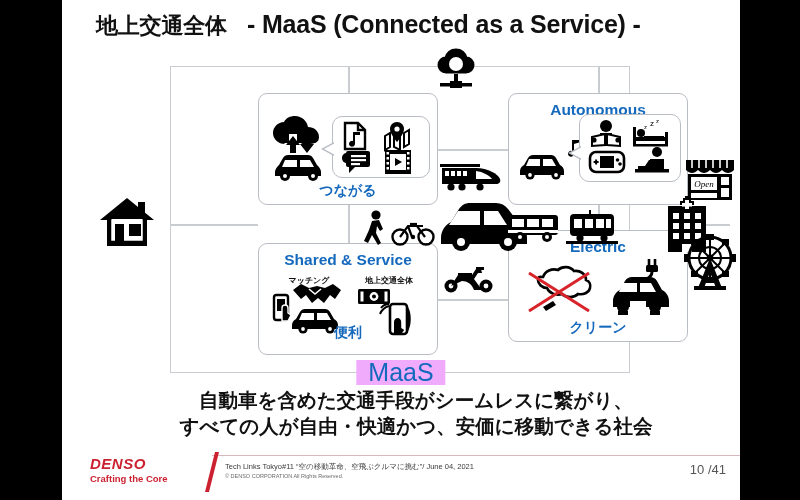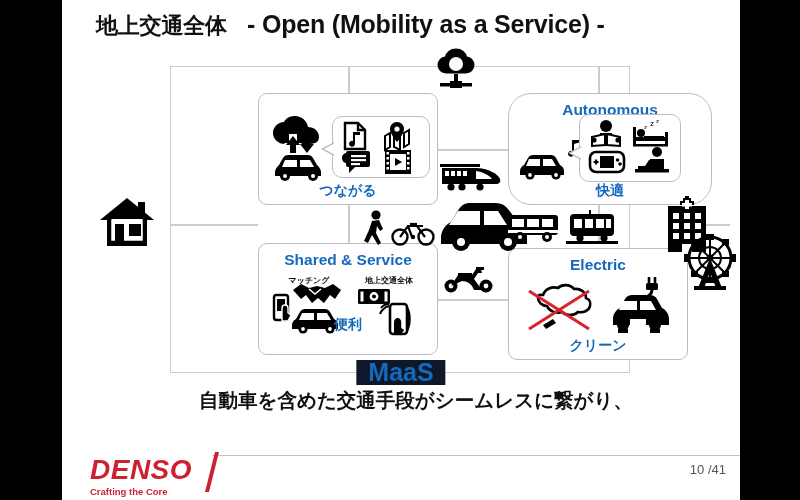--- a/index.html
+++ b/index.html
@@ -45,58 +45,58 @@
   .card-foot{
     position:absolute;left:0;right:0;text-align:center;
     color:#1569bd;font-weight:bold;font-size:14px;white-space:nowrap;
   }
   .sub-label{
     position:absolute;color:#111;font-size:8px;font-weight:bold;
     white-space:nowrap;text-align:center;
   }
 
   #card-connected{left:196px;top:41px;width:180px;height:112px;}
-  #card-autonomous{left:446px;top:41px;width:204px;height:112px;border-radius:23px;}
+  #card-autonomous{left:446px;top:41px;width:180px;height:112px;}
   #card-shared{left:196px;top:191px;width:180px;height:112px;}
-  #card-electric{left:446px;top:196px;width:180px;height:112px;}
+  #card-electric{left:446px;top:178px;width:180px;height:112px;}
 
   
   .bubble{
     position:absolute;background:#fff;border:1.5px solid #b9bdc4;
     border-radius:10px;box-sizing:border-box;
   }
   .bubble-tail{
     position:absolute;width:0;height:0;
     border-top:7px solid transparent;border-bottom:7px solid transparent;
   }
 
   
   #maas-label{
     position:absolute;left:50%;transform:translateX(-50%);
-    top:308px;background:#0f172a;padding:0 12px;
-    color:#1569bd;font-weight:bold;font-size:25px;line-height:1;
+    top:308px;background:#f0abfc;padding:0 12px;
+    color:#1569bd;font-weight:normal;font-size:25px;line-height:1;
     white-space:nowrap;
   }
 
   
   #caption{
     position:absolute;left:0;top:388px;width:708px;text-align:center;
     color:#111;font-weight:bold;font-size:19.5px;line-height:1.32;
   }
   #caption div{white-space:nowrap;}
 
   
   #footer-rule{
     position:absolute;left:150px;top:455px;width:528px;height:1px;
     background:#d8b8bd;
   }
   #denso-logo{position:absolute;left:28px;top:456px;width:110px;}
   #denso-word{
     font-family:"Liberation Sans",sans-serif;font-style:italic;font-weight:bold;
-    font-size:28px;color:#cc2131;letter-spacing:0.5px;line-height:1;
+    font-size:15px;color:#cc2131;letter-spacing:0.5px;line-height:1;
   }
   #denso-tag{
     font-size:9.5px;color:#cc2131;font-weight:bold;margin-top:3px;line-height:1;
   }
   #denso-slash{
     position:absolute;left:148px;top:452px;width:4px;height:40px;
     background:#cc2131;transform:skewX(-14deg);
   }
   #footer-text{position:absolute;left:163px;top:462px;width:430px;}
   #footer-line1{font-size:7.5px;color:#3b3b3b;white-space:nowrap;line-height:1.3;}
@@ -111,21 +111,21 @@
 </style>
 </head>
 <body>
 
 <div id="slide-stage">
   <div id="slide">
 
     <div id="title">
       <span class="jp">地上交通全体</span>
       &nbsp;
-      <span class="en">- Open (Mobility as a Service) -</span>
+      <span class="en">- MaaS (Connected as a Service) -</span>
     </div>
 
     <div id="diagram">
 
       <div id="outer-frame"></div>
 
       <div class="conn v" style="left:286px;top:14px;height:27px;"></div>
       <div class="conn v" style="left:536px;top:14px;height:27px;"></div>
       <div class="conn h" style="left:376px;top:97px;width:70px;"></div>
       <div class="conn h" style="left:376px;top:247px;width:70px;"></div>
@@ -276,21 +276,20 @@
         <div class="icon" style="left:124px;top:52px;">
           <svg width="38" height="30" viewBox="0 0 38 30">
             <circle cx="24" cy="6" r="5" fill="#000"></circle>
             <path d="M17 13h14v10H17z" fill="#000"></path>
             <path d="M10 23l6-9h6v9z" fill="#000"></path>
             <rect x="2" y="23" width="34" height="3.5" fill="#000"></rect>
             <rect x="5" y="20" width="10" height="3.5" fill="#000"></rect>
           </svg>
         </div>
 
-        <div class="card-foot" style="bottom:4px;">快適</div>
       </div>
 
       <div class="card" id="card-shared">
         <div class="card-title" style="top:7px;text-align:center;">Shared &amp; Service</div>
 
         <div class="sub-label" style="left:18px;top:31px;width:64px;">マッチング</div>
         <div class="sub-label" style="left:98px;top:31px;width:64px;">地上交通全体</div>
 
         <div class="icon" style="left:14px;top:50px;">
           <svg width="18" height="28" viewBox="0 0 18 28">
@@ -329,21 +328,21 @@
         <div class="icon" style="left:118px;top:54px;">
           <svg width="40" height="40" viewBox="0 0 40 40">
             <path d="M4 10a10 10 0 0 1 8-4" fill="none" stroke="#000" stroke-width="2"></path>
             <path d="M3 16a14 14 0 0 1 9-8" fill="none" stroke="#000" stroke-width="2"></path>
             <rect x="13" y="6" width="17" height="30" rx="3" fill="none" stroke="#000" stroke-width="2.6"></rect>
             <path d="M30 8c5 5 5 20 0 27" fill="#000"></path>
             <path d="M17 24c0-2 1.6-4 3.6-4s3.6 2 3.6 4v6l3 2-3 4h-7.2z" fill="#000"></path>
           </svg>
         </div>
 
-        <div class="card-foot" style="bottom:20px;">便利</div>
+        <div class="card-foot" style="bottom:12px;">便利</div>
       </div>
 
       <div class="card" id="card-electric">
         <div class="card-title" style="top:7px;">Electric</div>
 
         <div class="icon" style="left:16px;top:34px;">
           <svg width="72" height="50" viewBox="0 0 72 50">
             <path d="M18 12c2-6 9-9 15-7 4-4 12-4 16 1 6-1 12 3 12 9 3 1 5 4 4 8-1 5-7 7-12 6-4 4-12 4-16 0-6 2-13-1-15-6-5 0-9-4-9-8s2-3 5-3z" fill="none" stroke="#000" stroke-width="2.6"></path>
             <path d="M28 36l-10 6 3 4 10-6z" fill="#000"></path>
             <path d="M4 8 L64 46" stroke="#d8232a" stroke-width="3" fill="none"></path>
@@ -458,20 +457,35 @@
         <svg width="58" height="52" viewBox="0 0 58 52">
           <path d="M29 2 2 24h7v26h40V24h7z" fill="#000"></path>
           <rect x="40" y="6" width="7" height="12" fill="#000"></rect>
           <path d="M29 9 12 23v23h34V23z" fill="#fff" stroke="#000" stroke-width="2.5"></path>
           <path d="M29 9 12 23h34z" fill="#000"></path>
           <rect x="17" y="28" width="9" height="18" fill="#000"></rect>
           <rect x="31" y="28" width="12" height="12" fill="#000"></rect>
         </svg>
       </div>
 
+      <div class="icon" style="left:622px;top:104px;">
+        <svg width="52" height="46" viewBox="0 0 52 46">
+          <path d="M2 4h48v10H2z" fill="#000"></path>
+          <g fill="#fff">
+            <path d="M8 4v10M15 4v10M22 4v10M29 4v10M36 4v10M43 4v10" stroke="#fff" stroke-width="1.6"></path>
+          </g>
+          <path d="M2 14c4 4 8 4 12 0 4 4 8 4 12 0 4 4 8 4 12 0 4 4 8 4 12 0v-2H2z" fill="#000"></path>
+          <rect x="4" y="18" width="44" height="26" fill="#000"></rect>
+          <rect x="7" y="21" width="26" height="13" fill="#fff"></rect>
+          <text x="20" y="31" font-size="9" font-style="italic" font-family="Liberation Serif" text-anchor="middle" fill="#000">Open</text>
+          <rect x="37" y="21" width="8" height="8" fill="#fff"></rect>
+          <rect x="37" y="32" width="8" height="9" fill="#fff"></rect>
+          <rect x="7" y="37" width="26" height="5" fill="#fff"></rect>
+        </svg>
+      </div>
 
       <div class="icon" style="left:600px;top:144px;">
         <svg width="50" height="58" viewBox="0 0 50 58">
           <rect x="6" y="10" width="38" height="46" fill="#000"></rect>
           <path d="M23 0h4v5h5v4h-5v5h-4V9h-5V5h5z" fill="#000"></path>
           <rect x="21" y="2" width="8" height="10" fill="#000"></rect>
           <g fill="#fff">
             <rect x="11" y="17" width="6" height="6"></rect>
               <rect x="22" y="17" width="6" height="6"></rect>
               <rect x="33" y="17" width="6" height="6"></rect>
@@ -509,24 +523,29 @@
           <path d="M26 24 14 54h6l6-16 6 16h6z" fill="#000"></path>
           <rect x="10" y="52" width="32" height="4" fill="#000"></rect>
         </svg>
       </div>
 
       <div id="maas-label">MaaS</div>
     </div>
 
     <div id="caption">
       <div>自動車を含めた交通手段がシームレスに繋がり、</div>
+      <div>すべての人が自由・快適かつ、安価に移動できる社会</div>
     </div>
 
     <div id="footer-rule"></div>
     <div id="denso-logo">
       <div id="denso-word">DENSO</div>
       <div id="denso-tag">Crafting the Core</div>
     </div>
     <div id="denso-slash"></div>
+    <div id="footer-text">
+      <div id="footer-line1">Tech Links Tokyo#11 “空の移動革命、空飛ぶクルマに挑む”/ June 04, 2021</div>
+      <div id="footer-line2">© DENSO CORPORATION All Rights Reserved.</div>
+    </div>
     <div id="page-num">10 /41</div>
 
   </div>
 </div>
 
 </body></html>

